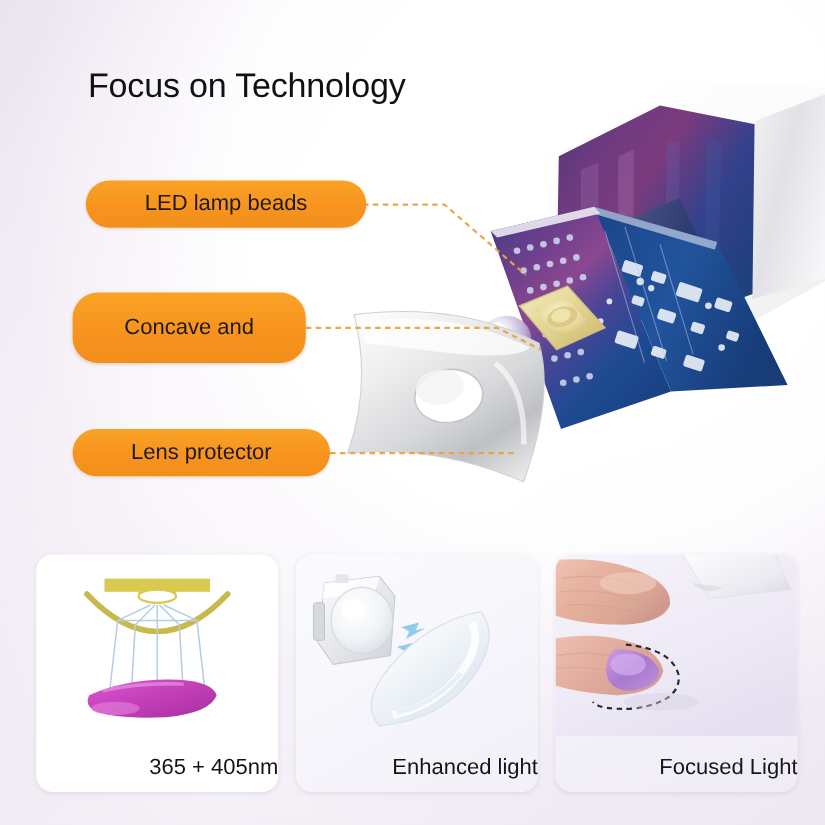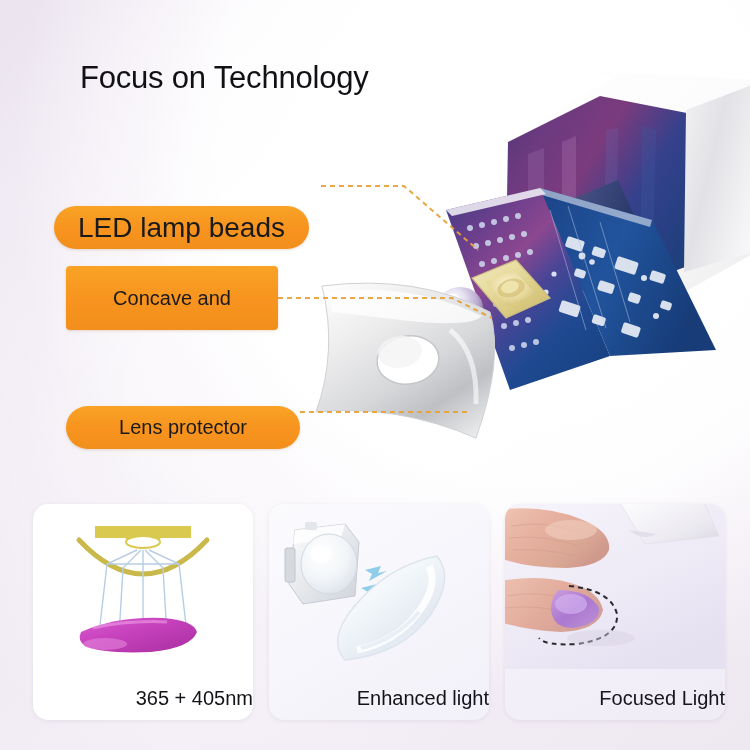--- a/index.html
+++ b/index.html
@@ -26,23 +26,23 @@
 
   
   .pill{
     position:absolute;
     background:linear-gradient(180deg,#f9a326 0%,#f7931e 55%,#f28f1c 100%);
     color:#1a1a1a;
     display:flex;align-items:center;justify-content:center;
     text-align:center;
     box-shadow:0 1px 3px rgba(150,110,40,0.22);
   }
-  .pill-1{left:54px;top:164px;width:255px;height:43px;border-radius:22px;font-size:28px;margin-top:42px;}
-  .pill-2{left:66px;top:266px;width:212px;height:64px;border-radius:4px;font-size:20px;line-height:23px;}
-  .pill-3{left:66px;top:406px;width:234px;height:43px;border-radius:22px;font-size:20px;}
+  .pill-1{left:78px;top:164px;width:255px;height:43px;border-radius:22px;font-size:20px;}
+  .pill-2{left:66px;top:266px;width:212px;height:64px;border-radius:23px;font-size:20px;line-height:23px;}
+  .pill-3{left:66px;top:390px;width:234px;height:43px;border-radius:22px;font-size:20px;}
   .pill-2 .two-line{padding:0 10px;}
 
   
   .leaders{position:absolute;left:0;top:0;width:750px;height:750px;pointer-events:none;}
 
   
   .product{position:absolute;left:300px;top:60px;width:460px;height:420px;}
   .prod-svg{position:absolute;left:0;top:0;}
 
   

